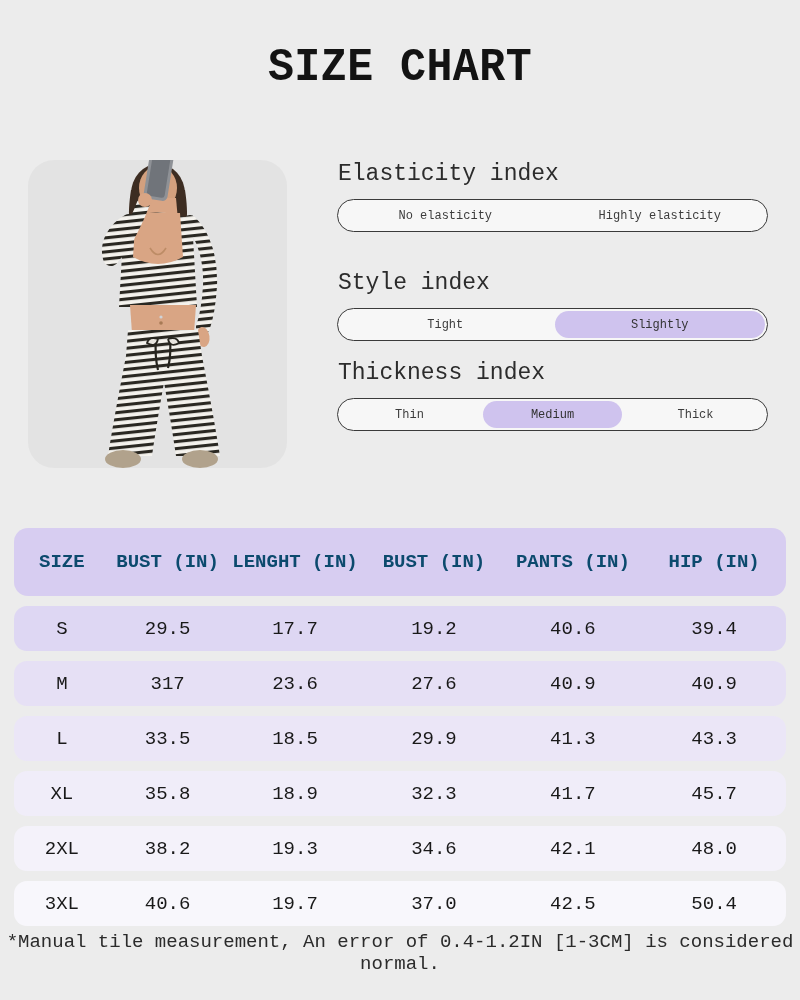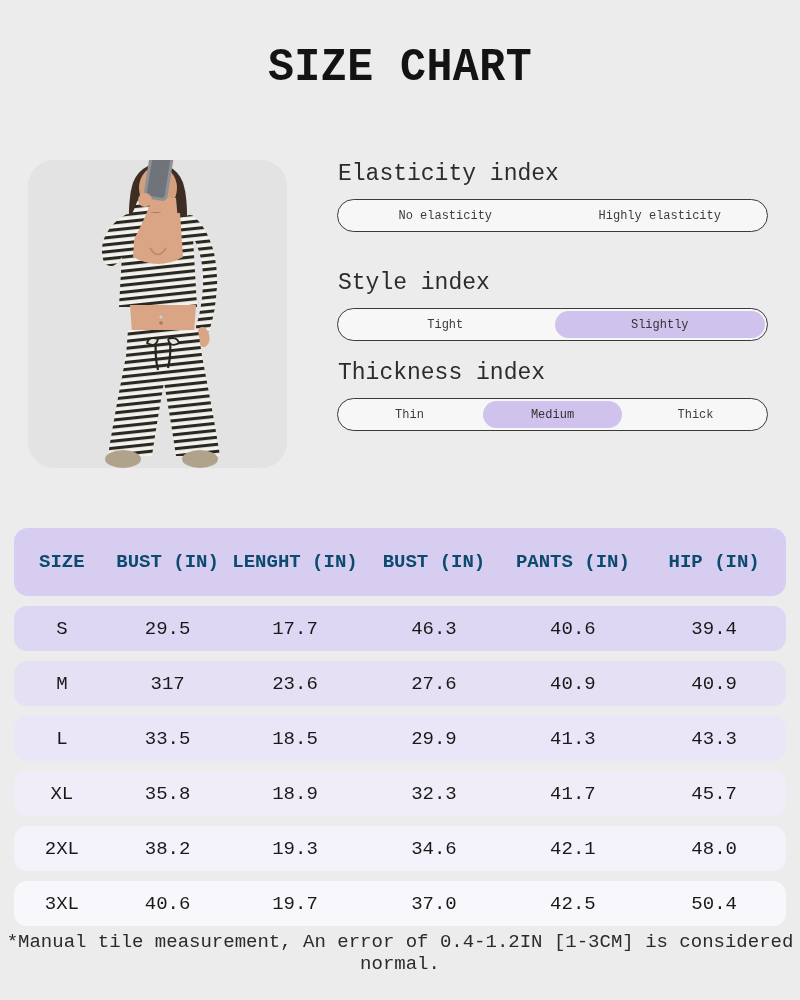--- a/index.html
+++ b/index.html
@@ -150,21 +150,21 @@
       <div class="cell c2">LENGHT (IN)</div>
       <div class="cell c3">BUST (IN)</div>
       <div class="cell c4">PANTS (IN)</div>
       <div class="cell c5">HIP (IN)</div>
     </div>
     <div>
         <div class="trow">
           <div class="cell c0">S</div>
           <div class="cell c1">29.5</div>
           <div class="cell c2">17.7</div>
-          <div class="cell c3">46.3</div>
+          <div class="cell c3">19.2</div>
           <div class="cell c4">40.6</div>
           <div class="cell c5">39.4</div>
         </div>
         <div class="trow">
           <div class="cell c0">M</div>
           <div class="cell c1">317</div>
           <div class="cell c2">23.6</div>
           <div class="cell c3">27.6</div>
           <div class="cell c4">40.9</div>
           <div class="cell c5">40.9</div>

